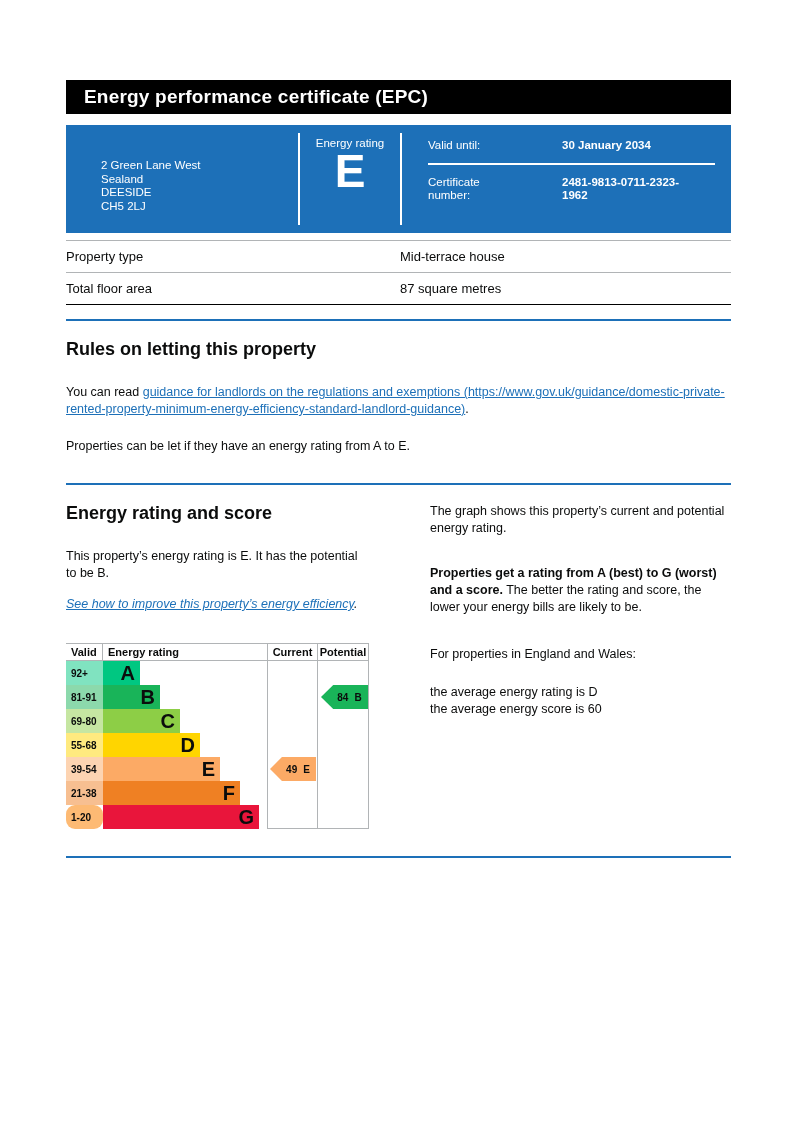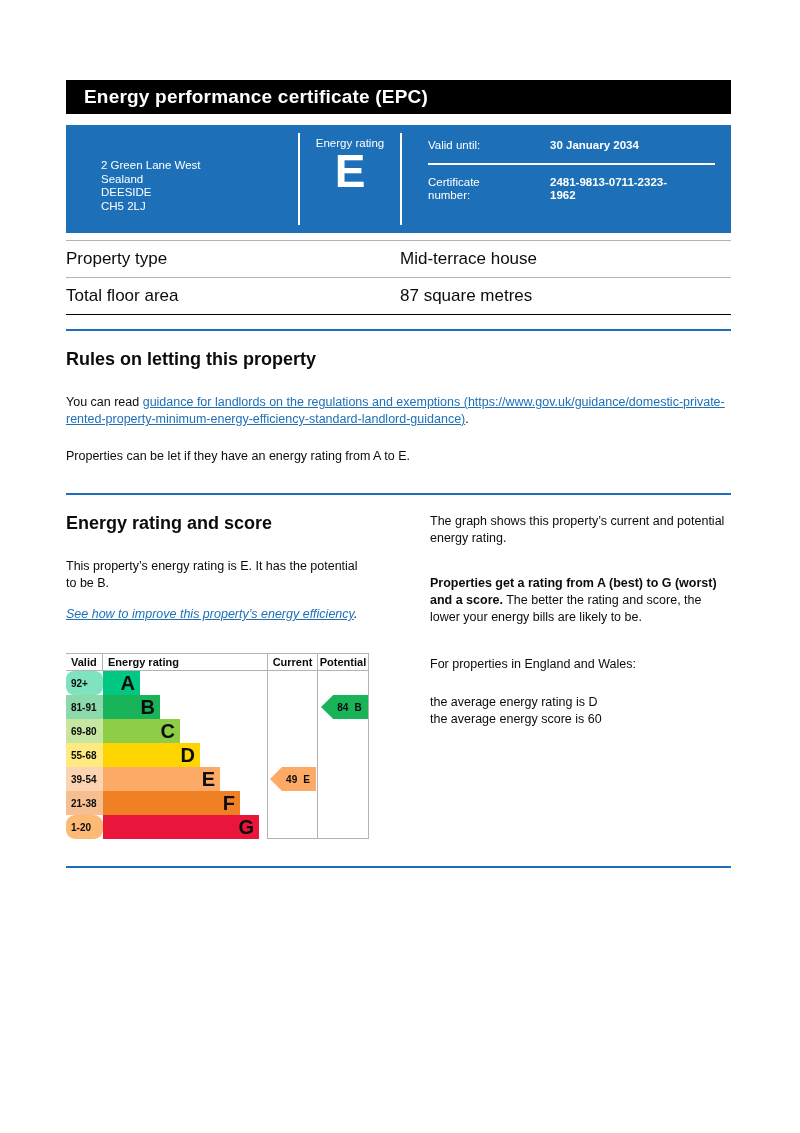--- a/index.html
+++ b/index.html
@@ -19,25 +19,25 @@
   
   .summary-box { background: #1d70b8; color: #ffffff; height: 108px; margin-top: 11px; display: flex; }
   .addr { width: 232px; padding: 34px 0 0 35px; font-size: 11.5px; line-height: 13.5px; }
   .vline { width: 2px; background: #ffffff; margin: 8px 0; }
   .rating-cell { width: 100px; text-align: center; padding-top: 12px; }
   .rating-label { font-size: 11.5px; }
   .rating-letter { font-size: 46px; line-height: 42px; font-weight: bold; margin-top: 1px; }
   .validity { flex: 1; padding: 14px 16px 0 26px; font-size: 11.5px; }
   .v-row { display: flex; align-items: flex-start; }
   .v-label { width: 87px; margin-right: 35px; line-height: 13.5px; }
-  .v-value { font-weight: bold; max-width: 140px; line-height: 13.5px; }
+  .v-value { font-weight: bold; max-width: 140px; line-height: 13.5px; margin-left: 12px; }
   .v-hr { border: none; border-top: 2px solid #ffffff; margin: 10px 0 11px; }
 
   
-  .prop-table { margin-top: 7px; font-size: 17px; }
+  .prop-table { margin-top: 7px; font-size: 13px; }
   .prop-row { display: flex; border-top: 1px solid #b1b4b6; padding: 8px 0; }
   .prop-row:last-child { border-bottom: 1px solid #000000; }
   .prop-label { width: 334px; }
 
   .blue-hr { border: none; border-top: 2px solid #1d70b8; margin: 14px 0 0 0; }
 
   h2 { font-size: 18px; font-weight: bold; margin: 0; }
   p { margin: 0; font-size: 12.5px; line-height: 17px; }
   a { color: #1d70b8; }
 
@@ -145,21 +145,21 @@
       <div class="chart">
         <div class="chart-head">
           <div class="ch-score">Valid</div>
           <div class="ch-rating">Energy rating</div>
           <div class="ch-current">Current</div>
           <div class="ch-potential">Potential</div>
         </div>
         <div class="chart-body">
           <div class="bands">
               <div class="band-row">
-                <div class="score-cell" style="background: rgb(128, 227, 192); border-radius: 8px;">92+</div>
+                <div class="score-cell" style="background: rgb(128, 227, 192);">92+</div>
                 <div class="band-bar" style="background: rgb(0, 199, 129); width: 37px;">A</div>
               </div>
               <div class="band-row">
                 <div class="score-cell" style="background: rgb(140, 217, 172);">81-91</div>
                 <div class="band-bar" style="background: rgb(25, 180, 89); width: 57px;">B</div>
               </div>
               <div class="band-row">
                 <div class="score-cell" style="background: rgb(198, 230, 162);">69-80</div>
                 <div class="band-bar" style="background: rgb(141, 206, 70); width: 77px;">C</div>
               </div>

